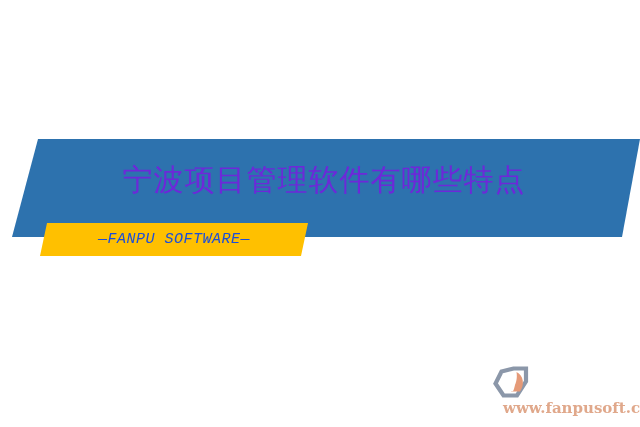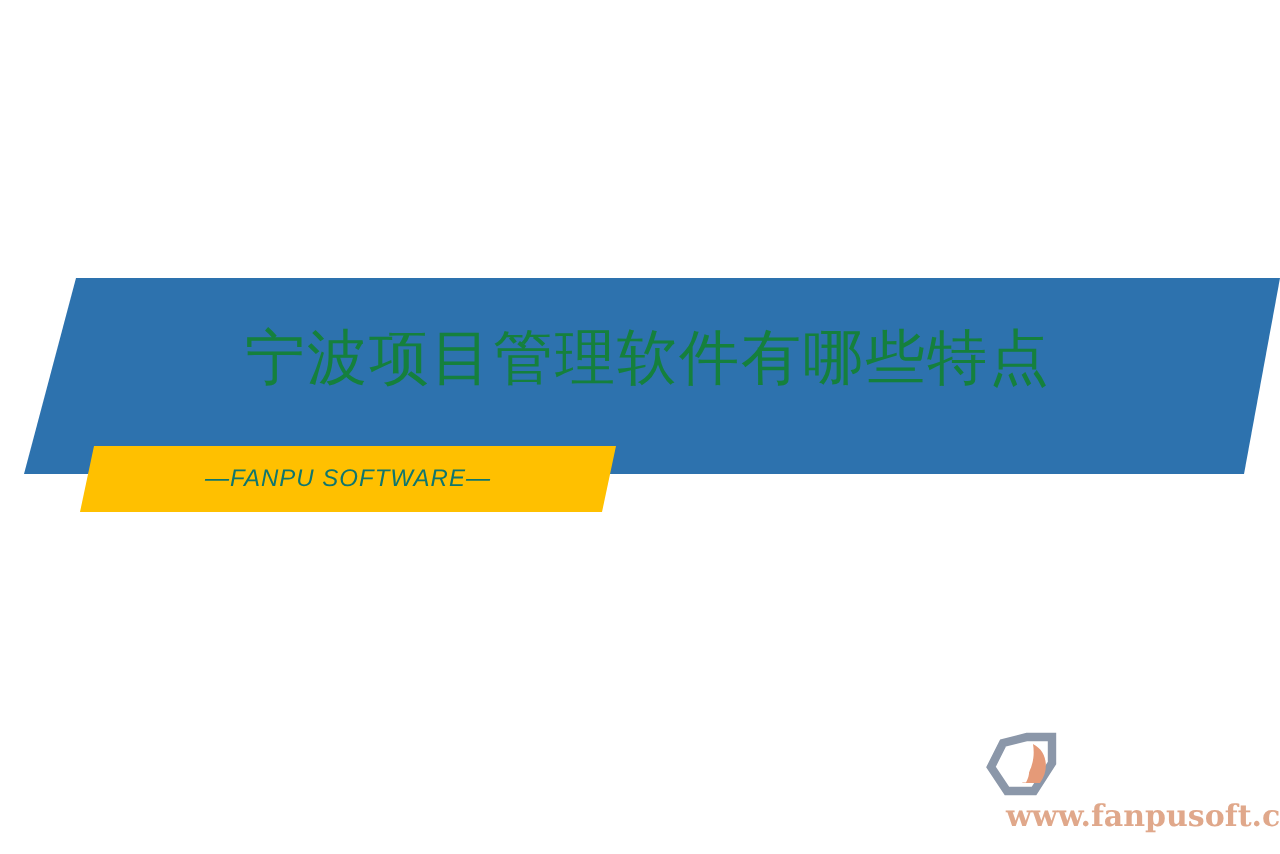--- a/index.html
+++ b/index.html
@@ -36,21 +36,21 @@
     -webkit-clip-path: polygon(38px 0px, 640px 0px, 622px 98px, 12px 98px);
     clip-path: polygon(38px 0px, 640px 0px, 622px 98px, 12px 98px);
   }
 
   .banner-title {
     position: absolute;
     left: 0;
     top: 159px;
     width: 640px;
     text-align: center;
-    color: #15803d;
+    color: #6d28d9;
     font-family: "DejaVu Serif", "Liberation Serif", serif;
     font-size: 30px;
     line-height: 42px;
     letter-spacing: 1px;
     font-weight: 400;
     white-space: nowrap;
     text-indent: 8px;
   }
 
   
@@ -64,24 +64,24 @@
     -webkit-clip-path: polygon(7px 0px, 268px 0px, 261px 33px, 0px 33px);
     clip-path: polygon(7px 0px, 268px 0px, 261px 33px, 0px 33px);
   }
 
   .banner-subtitle {
     position: absolute;
     left: 40px;
     top: 229px;
     width: 268px;
     text-align: center;
-    color: #0f766e;
-    font-family: Liberation Sans, sans-serif;
+    color: #1d4ed8;
+    font-family: Liberation Mono, monospace;
     font-style: italic;
-    font-size: 12px;
+    font-size: 15px;
     line-height: 21px;
     letter-spacing: 0.5px;
     white-space: nowrap;
   }
 
   
   .watermark {
     position: absolute;
     left: 493px;
     top: 366px;

